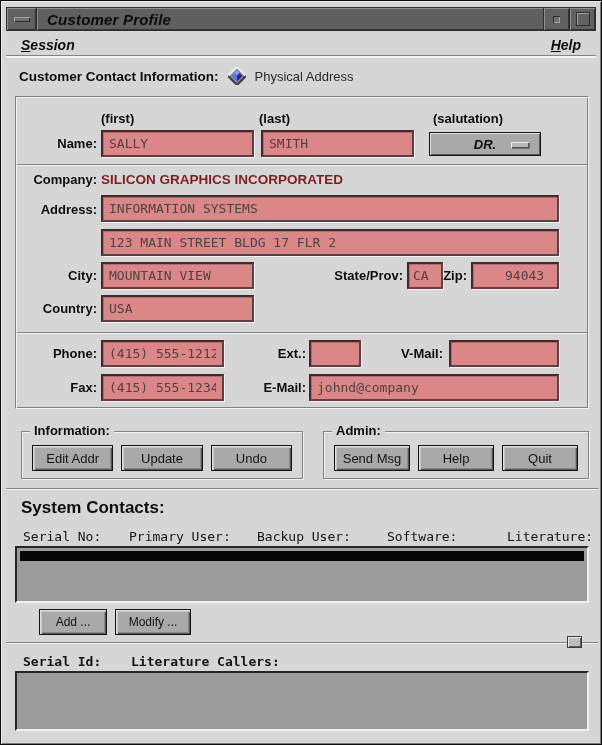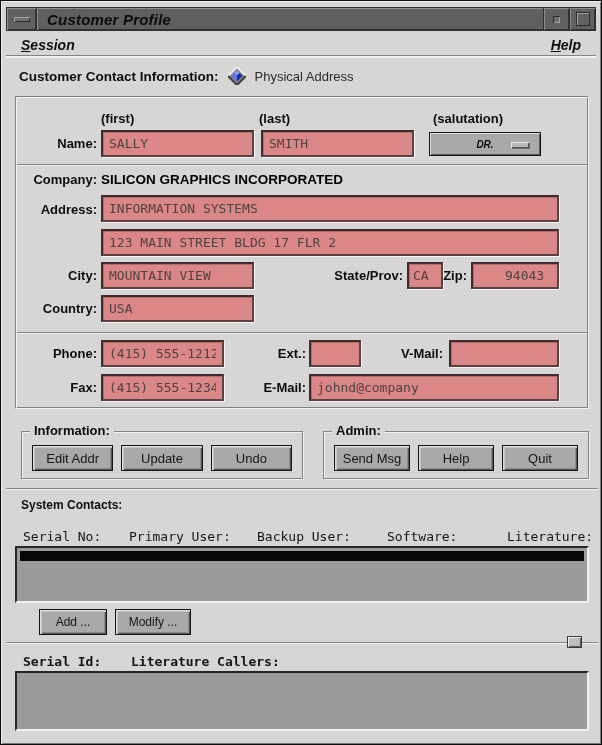--- a/index.html
+++ b/index.html
@@ -70,45 +70,45 @@
   }
 
   .hsep{position:absolute;height:0;border-top:1px solid #828282;border-bottom:1px solid #f4f4f4;}
 
   .optbtn{
     position:absolute;left:428px;top:131px;width:112px;height:24px;
     background:#a9a9a9;border:1px solid #151515;
     box-shadow:inset 1px 1px 0 #dedede, inset -1px -1px 0 #585858;
     display:flex;align-items:center;justify-content:center;cursor:default;
   }
-  .optbtn .optlabel{font-size:10px;font-weight:bold;font-style:italic;color:#0d0d0d;}
+  .optbtn .optlabel{font-size:13px;font-weight:bold;font-style:italic;color:#0d0d0d;}
   .optbar{position:absolute;right:11px;top:9px;width:18px;height:6px;background:#b8b8b8;
     box-shadow:inset 1px 1px 0 #eaeaea, inset -1px -1px 0 #555, 1px 1px 0 #6e6e6e;}
 
-  .company-value{position:absolute;left:100px;top:171px;font-size:13.5px;font-weight:bold;color:#000000;}
+  .company-value{position:absolute;left:100px;top:171px;font-size:13.5px;font-weight:bold;color:#7f1d1d;}
 
   
   .group{
     position:absolute;height:48px;
     border:1px solid #828282;
     box-shadow:inset 1px 1px 0 #f2f2f2, 1px 1px 0 #f2f2f2;
   }
   .legend{position:absolute;top:-9px;left:8px;background:#d6d6d6;padding:0 4px;
     font-size:13px;font-weight:bold;color:#0d0d0d;}
   .btnrow{position:absolute;left:10px;right:10px;top:13px;display:flex;gap:8px;}
   .btn{
     flex:1;height:26px;background:#a9a9a9;border:1px solid #141414;
     box-shadow:inset 1px 1px 0 #dddddd, inset 2px 2px 0 #c6c6c6,
                inset -1px -1px 0 #565656, inset -2px -2px 0 #8a8a8a;
     display:flex;align-items:center;justify-content:center;
     font-size:13px;color:#141414;cursor:default;white-space:nowrap;
   }
 
   
-  .section-title{position:absolute;font-size:12px;font-weight:bold;color:#0d0d0d;}
+  .section-title{position:absolute;font-size:17px;font-weight:bold;color:#0d0d0d;}
   .mono{font-family:"DejaVu Sans Mono",monospace;font-size:13px;color:#141414;position:absolute;white-space:nowrap;}
 
   .listbox{
     position:absolute;left:14px;width:574px;background:#9b9b9b;
     border:2px solid;border-color:#262626 #f1f1f1 #f1f1f1 #262626;
   }
   .sel-row{position:absolute;left:3px;right:3px;top:3px;height:10px;background:#070707;}
 
   .smallbtn{
     position:absolute;height:26px;background:#a9a9a9;border:1px solid #141414;

